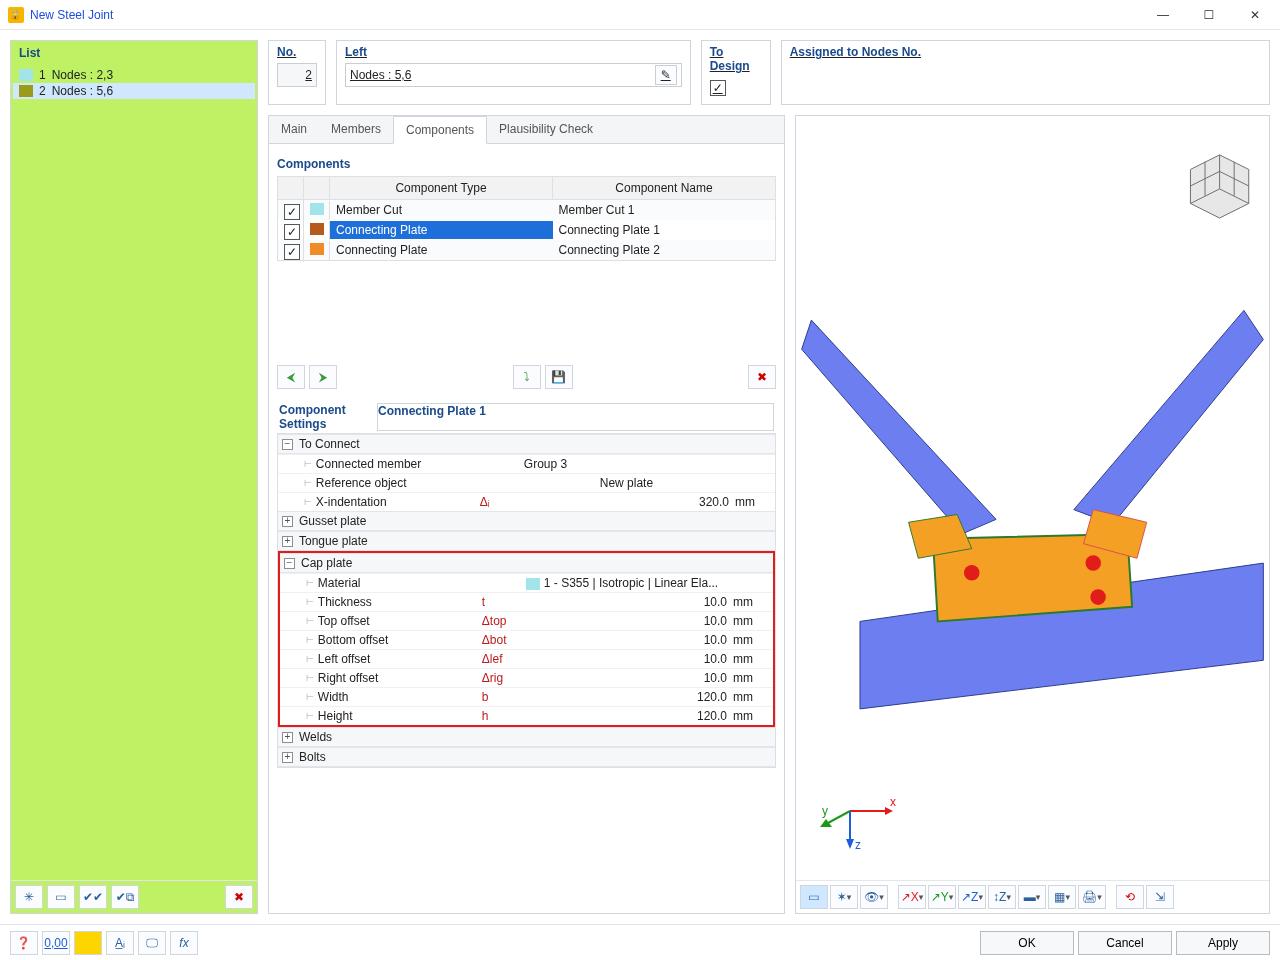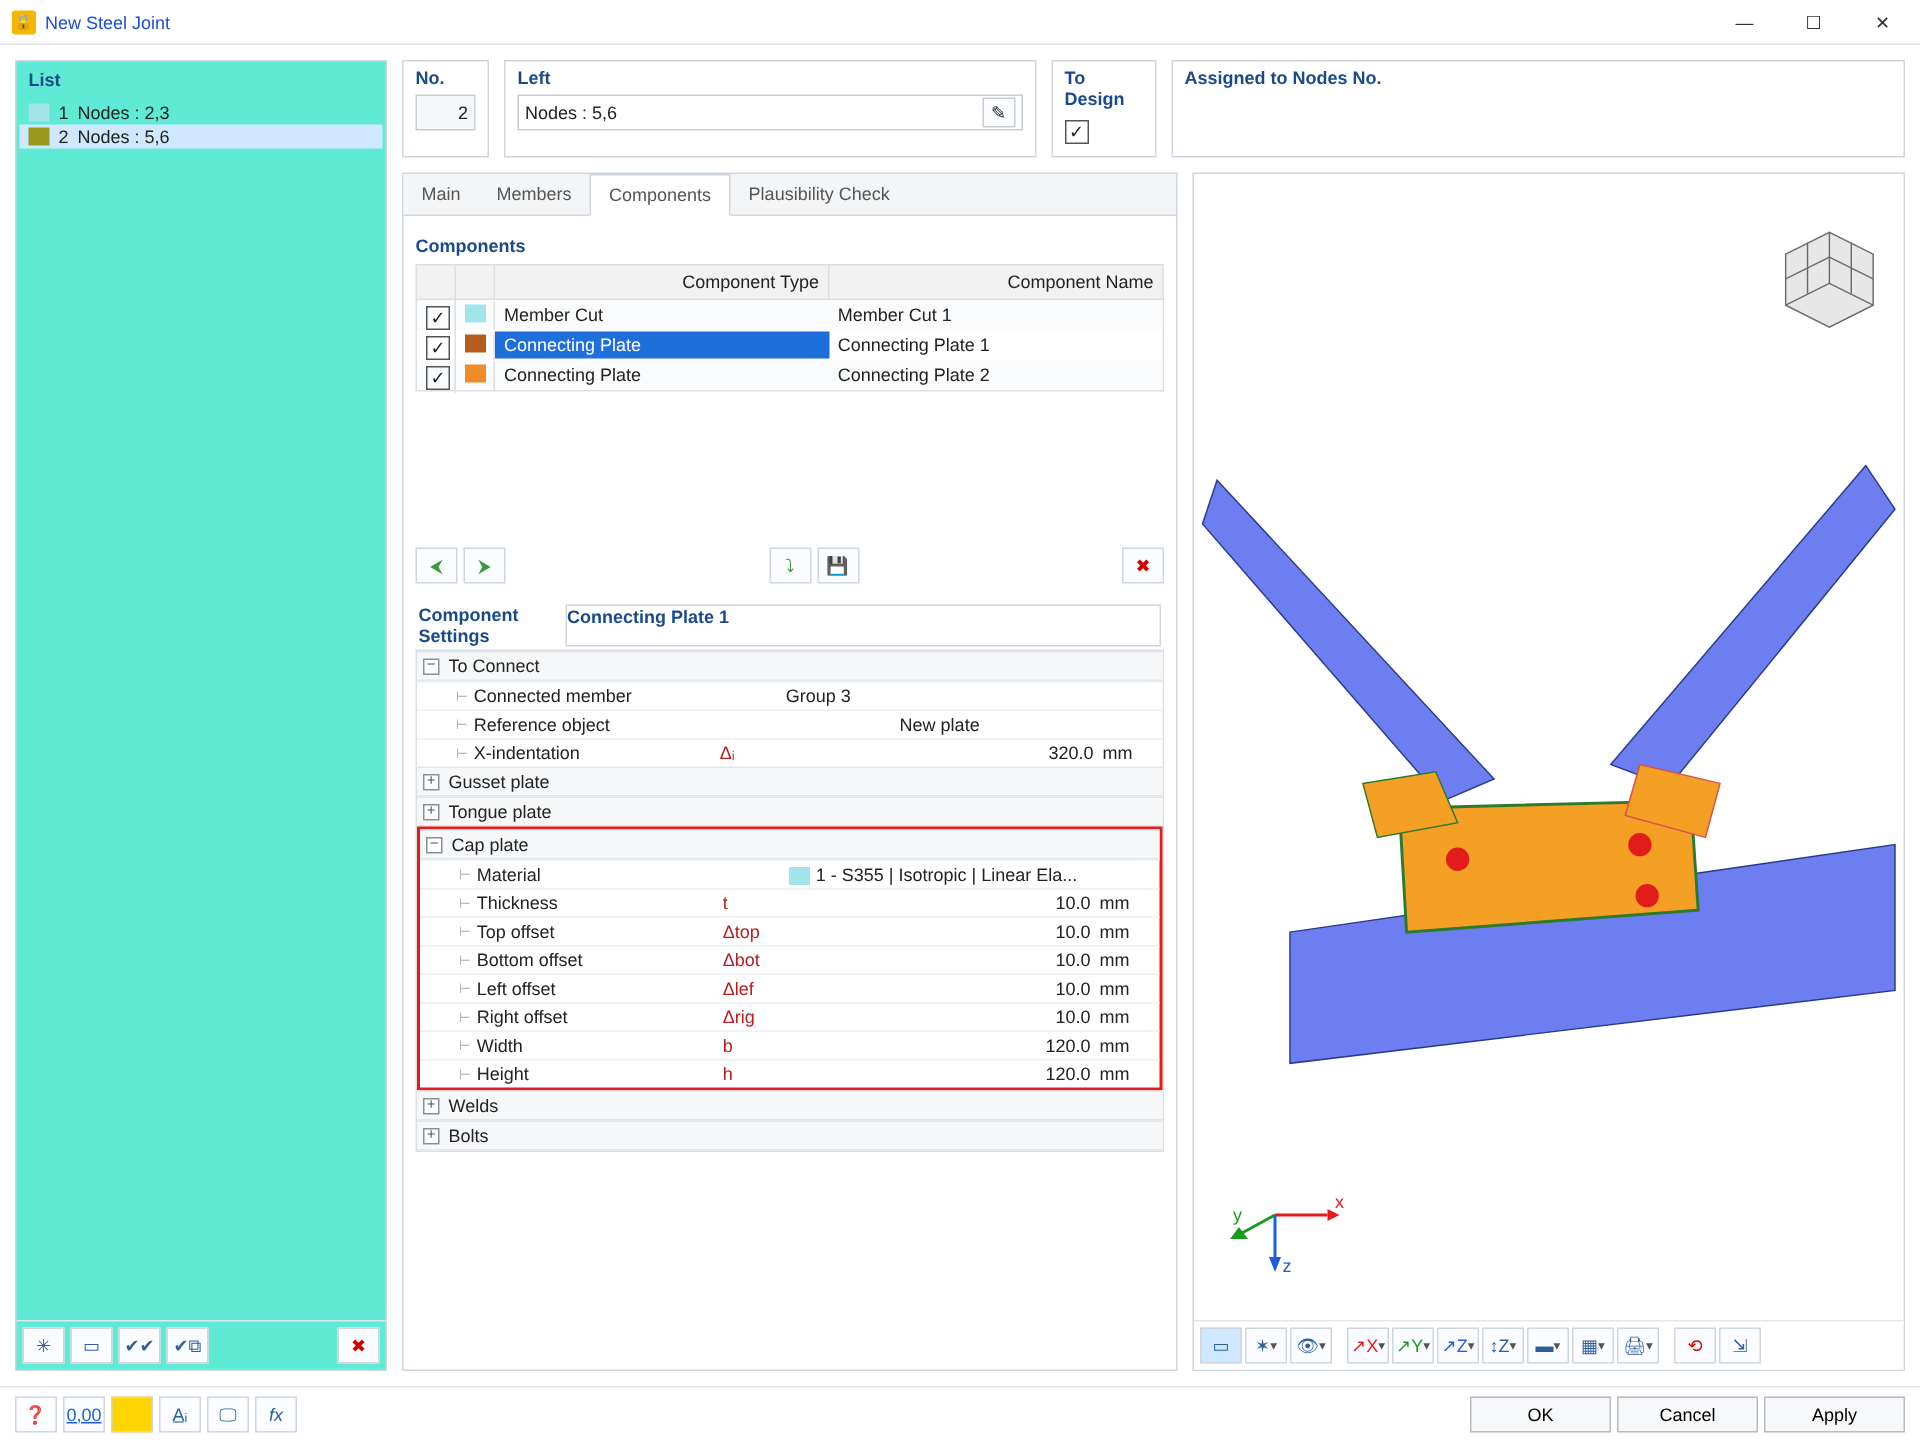--- a/index.html
+++ b/index.html
@@ -7,36 +7,36 @@
 
 
 .titlebar { height: 30px; display: flex; align-items: center; padding: 0 2px 0 8px; border-bottom: 1px solid #e5e5e5; }
 .titlebar .icon { width: 16px; height: 16px; margin-right: 6px; background: #f7b500; border-radius: 2px; display: inline-flex; align-items:center; justify-content:center; font-size:10px;}
 .titlebar .title { flex: 1; color: #1d4ed8; }
 .titlebar .winbtn { width: 46px; height: 30px; display:flex; align-items:center; justify-content:center; color:#333; }
 
 
 .app { position: absolute; top: 30px; left: 0; right: 0; bottom: 0; display: flex; flex-direction: column; }
 .main-row { flex: 1; display: flex; gap: 10px; padding: 10px; min-height: 0; }
-.panel { border: 1px solid #d0d6dd; background:#5eead4; display:flex; flex-direction:column; }
+.panel { border: 1px solid #d0d6dd; background:#bef264; display:flex; flex-direction:column; }
 .panel-head { padding: 5px 8px; font-weight: bold; color: #1a4a8a; }
 
 
 .left { width: 248px; display:flex; flex-direction:column; }
 .left .tree { flex:1; padding: 2px 2px; }
 .tree-row { display:flex; align-items:center; gap:6px; padding:1px 6px; }
 .tree-row.selected { background:#cfe8ff; }
 .swatch { width:14px; height:12px; display:inline-block; }
 .left .toolbar { display:flex; gap:4px; padding:4px; border-top:1px solid #e2e6eb; }
 .toolbtn { width:28px; height:24px; border:1px solid #d0d6dd; background:#fafcff; display:inline-flex; align-items:center; justify-content:center; color:#2b5f9e; cursor:pointer; }
 .toolbtn.red { color:#d40000; }
 
 
 .mid { flex:1; display:flex; flex-direction:column; gap:10px; min-width:0; }
-.top-fields { display:flex; gap:10px; }
+.top-fields { display:flex; gap:10px;text-decoration:underline; }
 .field-group { border:1px solid #d0d6dd; background:#fff; padding:4px 8px 8px; display:flex; flex-direction:column; }
 .field-group .lbl { font-weight:bold; color:#1a4a8a; margin-bottom:4px; }
 .fg-no { width:58px; }
 .fg-name { flex:1; }
 .fg-design { width:70px; }
 .fg-assign { flex:1.4; }
 .inputlike { height:24px; border:1px solid #c9ced4; background:#fff; display:flex; align-items:center; padding:0 4px; }
 .inputlike.read { background:#f6f7f8; justify-content:flex-end; color:#222; }
 .inputlike .pencil { margin-left:auto; width:22px; height:20px; border:1px solid #c9ced4; background:#fafcff; display:flex; align-items:center; justify-content:center; }
 .checkbox { width:16px; height:16px; border:1px solid #555; display:inline-flex; align-items:center; justify-content:center; margin-top:3px; }
@@ -44,21 +44,21 @@
 
 .tabs-block { flex:1; border:1px solid #d0d6dd; background:#fff; display:flex; flex-direction:column; min-height:0; }
 .tabs { display:flex; border-bottom:1px solid #d0d6dd; background:#f3f5f7; }
 .tab { padding:6px 12px; color:#555; cursor:pointer; }
 .tab.active { background:#fff; border-right:1px solid #d0d6dd; border-left:1px solid #d0d6dd; margin-bottom:-1px; border-bottom:1px solid #fff; border-top:1px solid #d0d6dd;}
 .tab:first-child.active { border-left:none; }
 
 .tabs-body { flex:1; padding:8px; display:flex; flex-direction:column; gap:8px; min-height:0; overflow:auto; }
 
 .components .table-head { display:flex; background:#f2f2f2; border:1px solid #dcdfe3; }
-.components .table-head div { padding:4px 6px; text-align:right; }
+.components .table-head div { padding:4px 6px; text-align:center; }
 .th-chk { width:26px; border-right:1px solid #dcdfe3; }
 .th-sw { width:26px; border-right:1px solid #dcdfe3; }
 .th-type { flex:1; border-right:1px solid #dcdfe3; }
 .th-name { flex:1; }
 .comp-rows { border:1px solid #dcdfe3; border-top:none; }
 .comp-row { display:flex; align-items:center; height:20px; }
 .comp-row:nth-child(odd){ background:#fafbfc;}
 .comp-row > div { padding:2px 6px; }
 .cr-type, .cr-name { flex:1; }
 .comp-row.selected .cr-type { background:#1e6fd9; color:#fff; }

